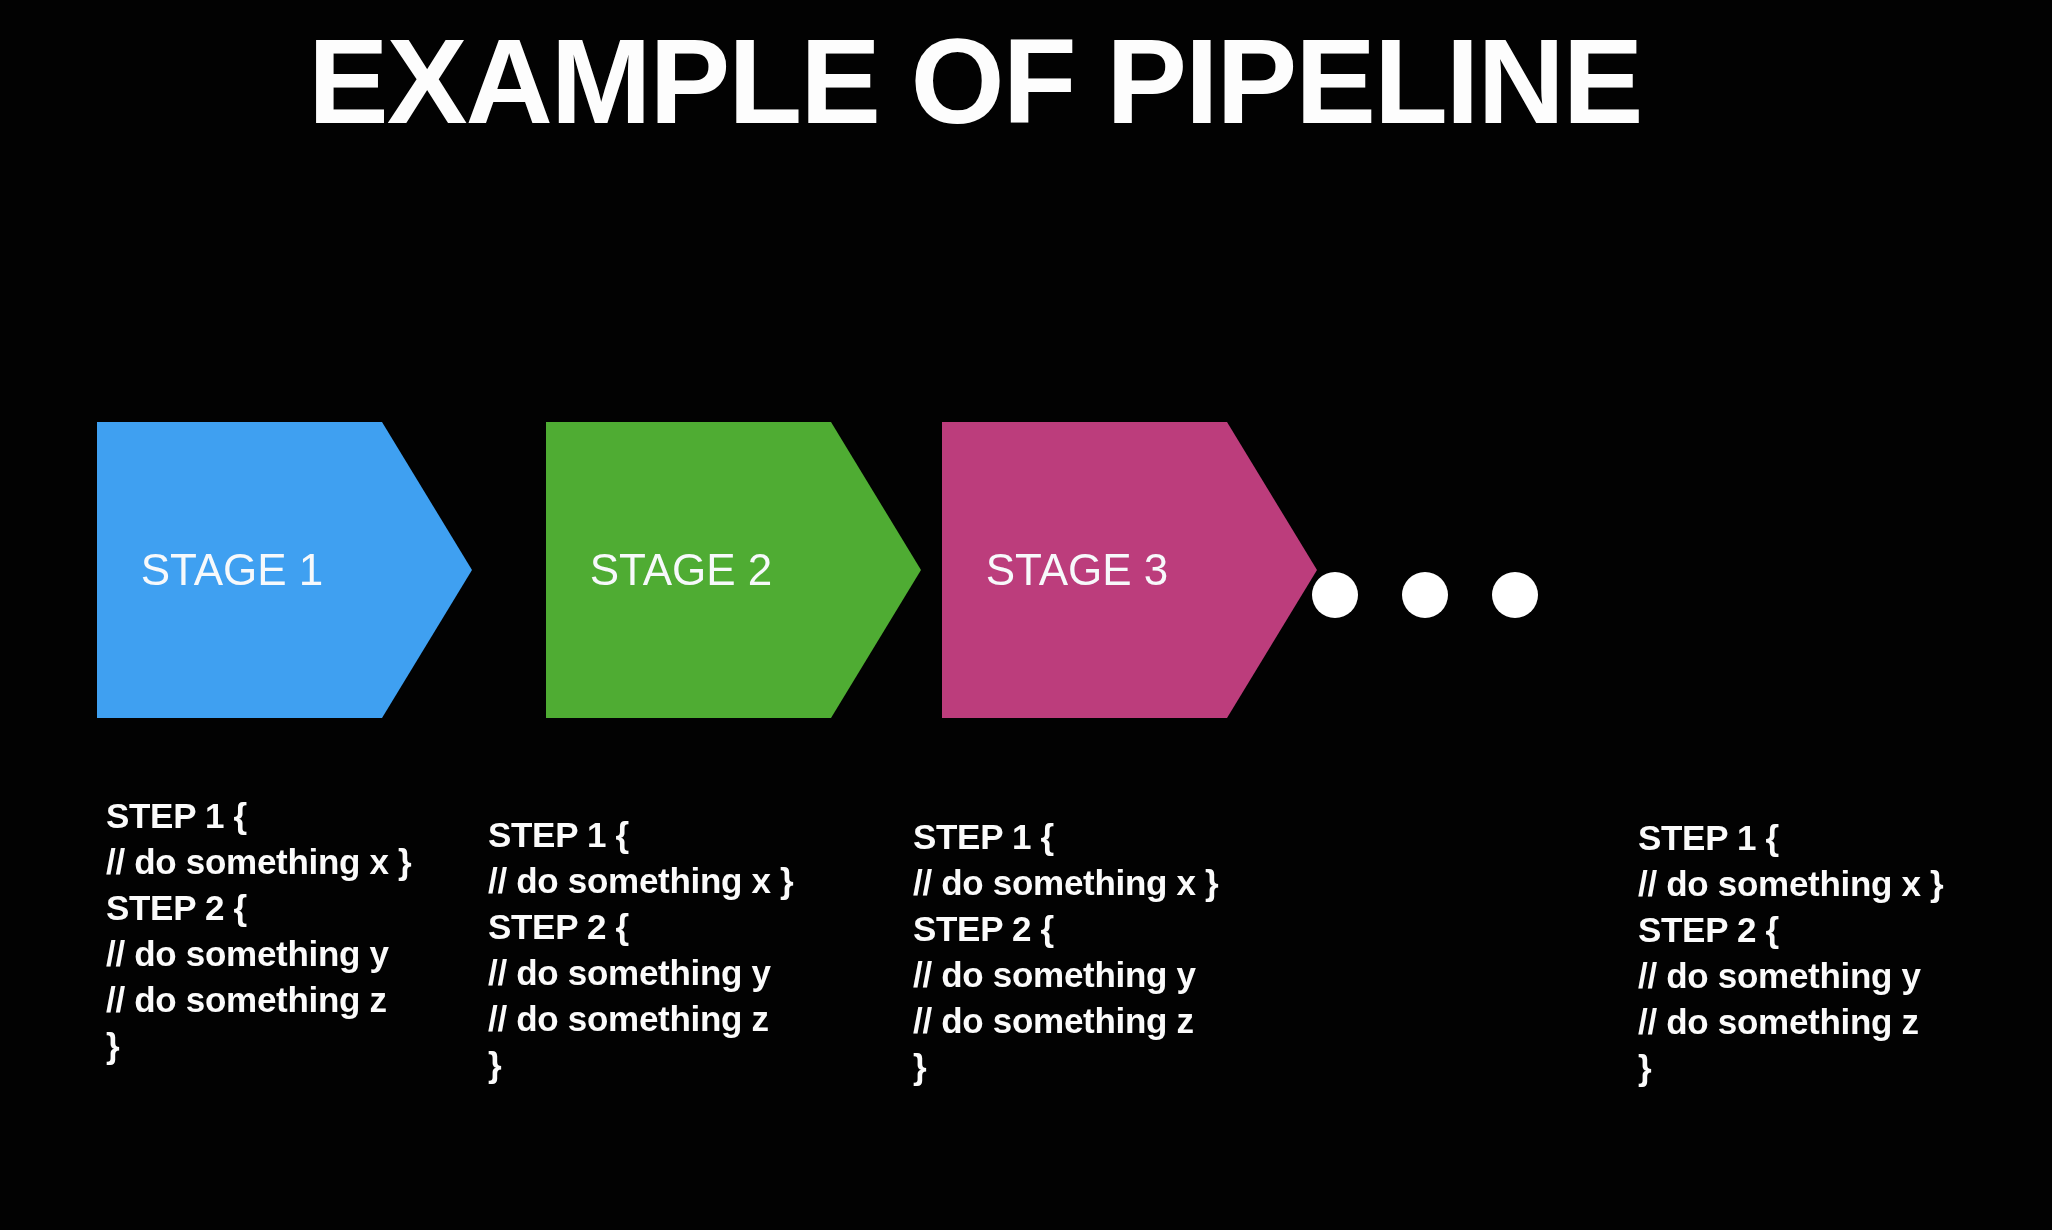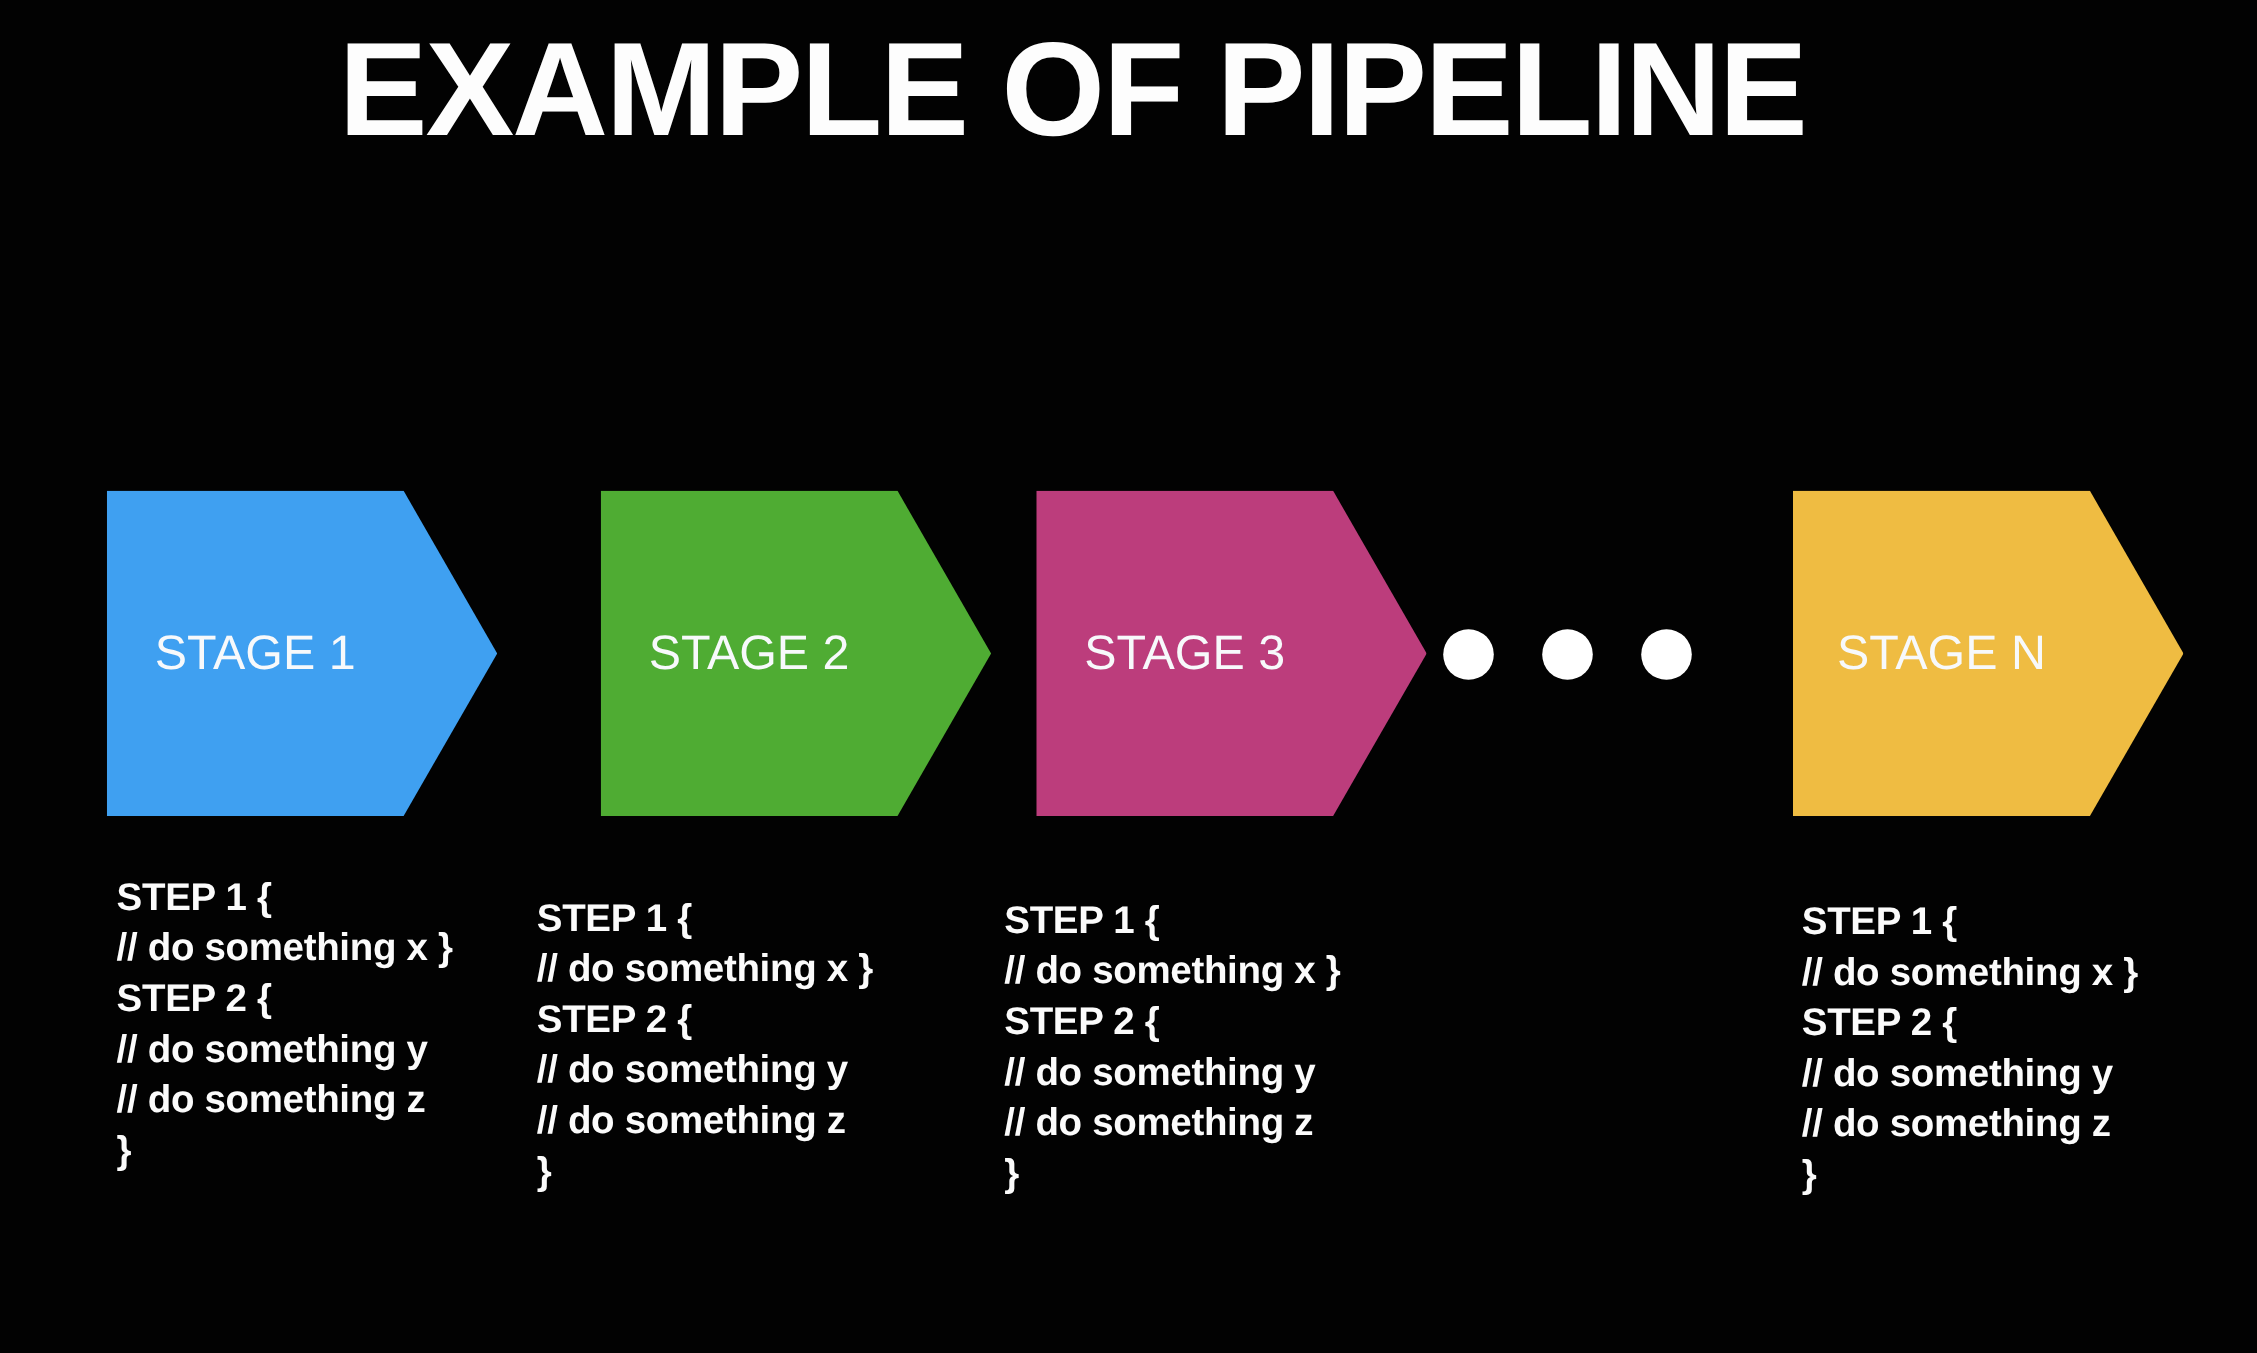--- a/index.html
+++ b/index.html
@@ -22,24 +22,25 @@
     margin: 0;
     font-size: 121px;
     line-height: 1.15;
     font-weight: 700;
     letter-spacing: -2px;
     color: #fdfdfd;
     white-space: nowrap;
   }
   .stage {
     position: absolute;
-    top: 446px;
+    top: 422px;
     width: 355px;
     height: 296px;
     clip-path: polygon(0 0, 76% 0, 100% 50%, 76% 100%, 0 100%);
+    padding-left: 20px;
   }
   .stage .stage-label {
     position: absolute;
     left: 0;
     top: 0;
     width: 270px;   
     height: 100%;
     display: flex;
     align-items: center;
     justify-content: center;
@@ -93,23 +94,20 @@
   </div>
 
   <div class="stage s2" style="background: rgb(79, 172, 51);">
     <span class="stage-label">STAGE 2</span>
   </div>
 
   <div class="stage s3" style="background: rgb(188, 61, 124);">
     <span class="stage-label">STAGE 3</span>
   </div>
 
-  <div class="stage s4" style="background: rgb(239, 188, 66);">
-    <span class="stage-label">STAGE N</span>
-  </div>
 
   <div class="dots">
     <span class="dot" style="background: rgb(255, 255, 255);"></span>
     <span class="dot" style="background: rgb(255, 255, 255);"></span>
     <span class="dot" style="background: rgb(255, 255, 255);"></span>
   </div>
 
   <div class="code c1"><div>STEP 1 {</div><div>// do something x }</div><div>STEP 2 {</div><div>// do something y</div><div>// do something z</div><div>}</div></div>
   <div class="code c2"><div>STEP 1 {</div><div>// do something x }</div><div>STEP 2 {</div><div>// do something y</div><div>// do something z</div><div>}</div></div>
   <div class="code c3"><div>STEP 1 {</div><div>// do something x }</div><div>STEP 2 {</div><div>// do something y</div><div>// do something z</div><div>}</div></div>

